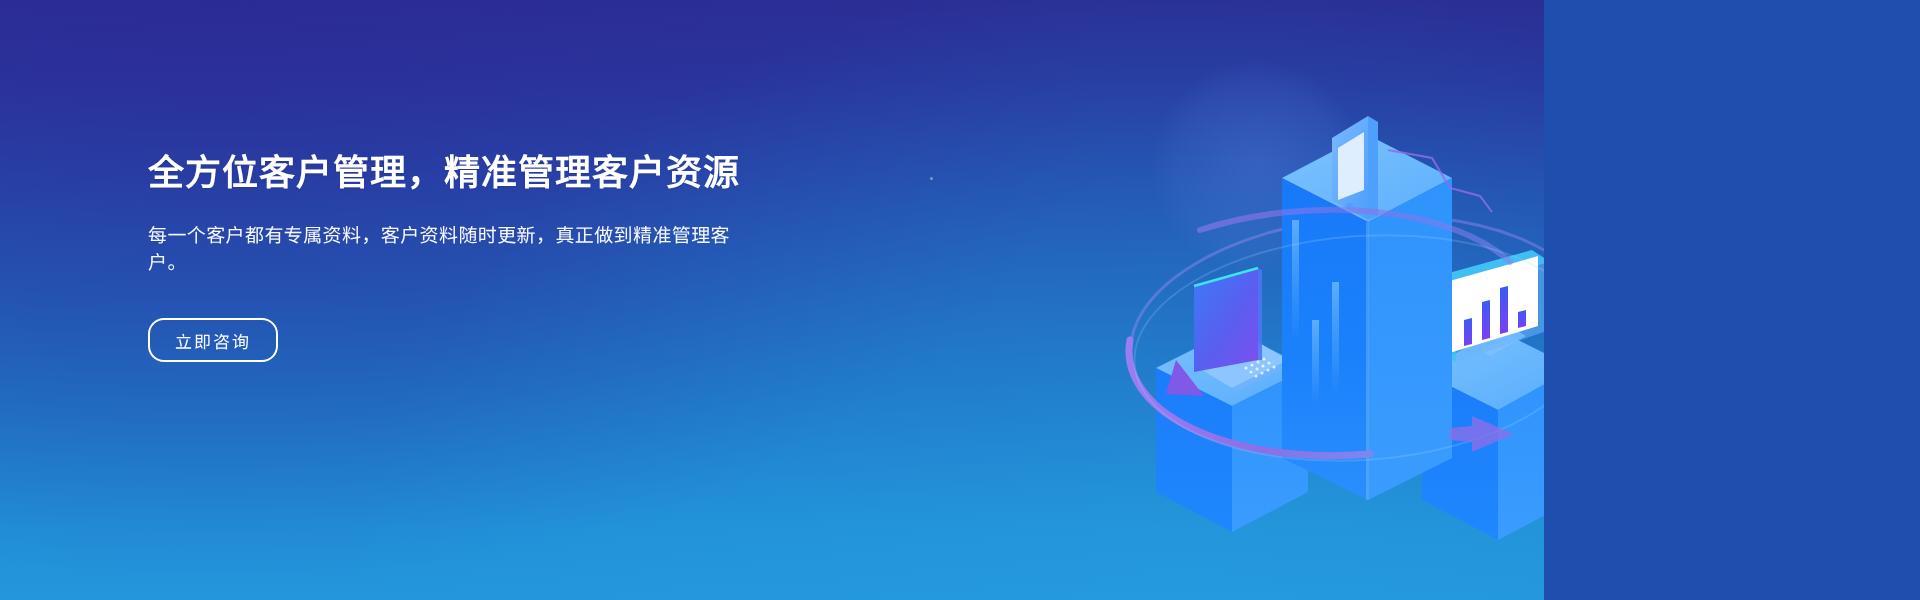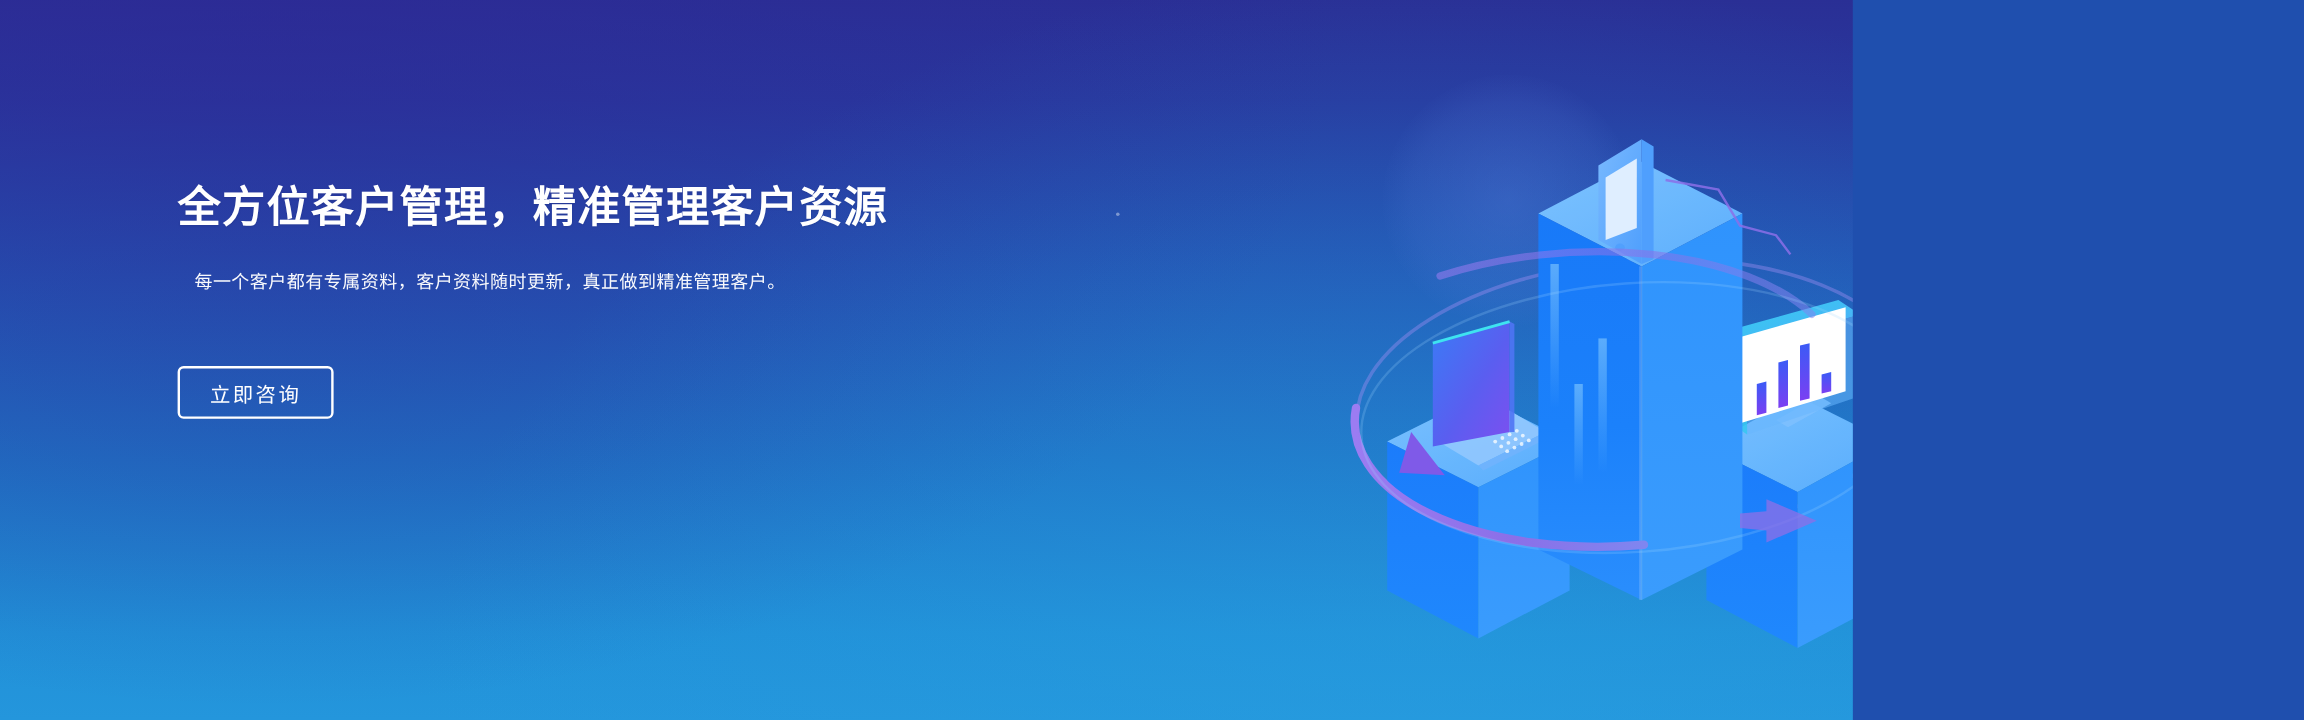--- a/index.html
+++ b/index.html
@@ -27,27 +27,27 @@
     background:rgba(255,255,255,.40);pointer-events:none;}
 
   
   #copy{position:absolute;left:148px;top:150px;width:640px;}
   #headline{
     font-size:36px;font-weight:bold;color:#ffffff;letter-spacing:1px;
     line-height:46px;margin:0 0 26px 0;white-space:nowrap;
     text-shadow:0 1px 2px rgba(0,0,0,.10);
   }
   #subcopy{
-    font-size:15px;color:#ffffff;line-height:27px;margin:14px;width:585px;
+    font-size:19px;color:#ffffff;line-height:27px;margin:0;width:585px;
     letter-spacing:.4px;opacity:.97;
   }
   #cta{
     display:inline-flex;align-items:center;justify-content:center;
     margin-top:42px;width:130px;height:44px;box-sizing:border-box;
-    border:2px solid #ffffff;border-radius:5px;background:transparent;
+    border:2px solid #ffffff;border-radius:16px;background:transparent;
     color:#ffffff;font-size:17px;letter-spacing:2px;cursor:pointer;
     font-family:inherit;padding:0;
   }
 
   
   #art{position:absolute;left:1080px;top:30px;width:560px;height:560px;}
   #art svg{display:block;width:560px;height:560px;}
 </style>
 </head>
 <body>

